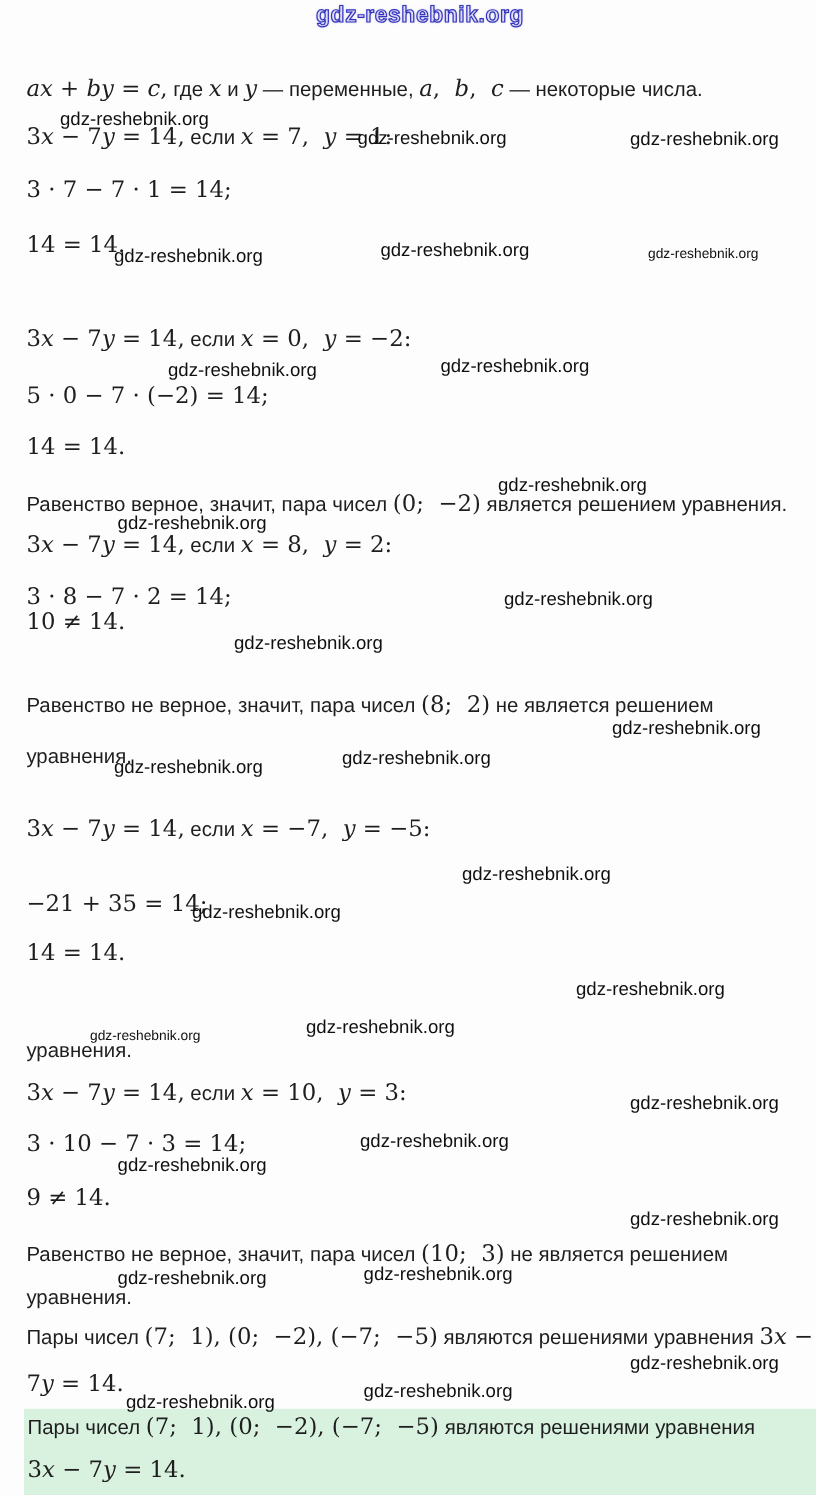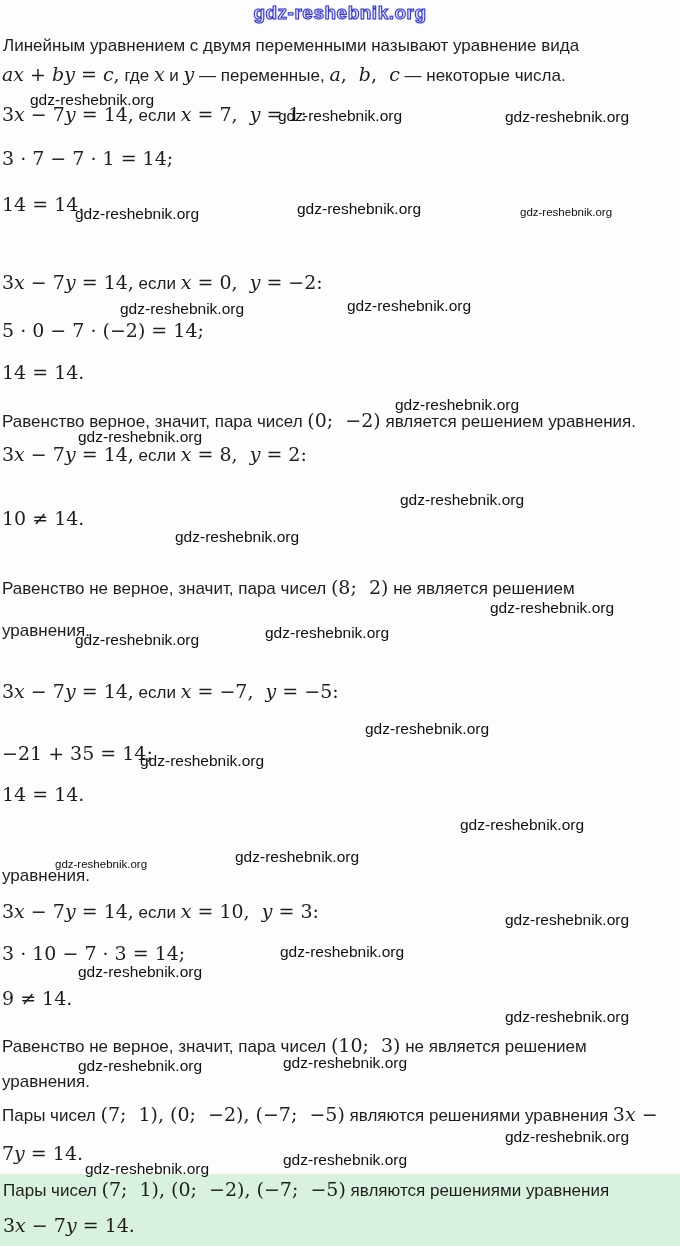--- a/index.html
+++ b/index.html
@@ -2,21 +2,21 @@
 <html style="--c-text: #1e1e1e; --c-wm: #101010; --c-hl: #d9f2e0; --c-hwm-stroke: #3434bd; --c-hwm-fill: #dcdcf5;"><head>
 <meta charset="utf-8">
 <style>
   html,body{margin:0;padding:0;}
   body{
     width:680px;height:1246px;position:relative;overflow:hidden;
     background:#fdfdfd;
     font-family:"Liberation Sans",sans-serif;
     color:var(--c-text,#1e1e1e);
   }
-  .page{position:absolute;inset:0;}
+  .page{position:absolute;inset:0;margin-left:20px;}
   .line{position:absolute;white-space:pre;line-height:1.15;z-index:2;}
   .line .t{font-family:"Liberation Sans",sans-serif;font-size:17px;}
   .line .m{font-family:"DejaVu Serif",serif;font-size:19px;}
   .line .m .v{font-style:italic;}
   .wm{
     position:absolute;z-index:3;white-space:pre;
     font-family:"Liberation Sans",sans-serif;font-size:15.5px;font-weight:500;
     color:var(--c-wm,#101010);
   }
   .wm.sm{font-size:11.5px;font-weight:400;}
@@ -34,30 +34,30 @@
 </style>
 </head>
 <body>
 
 <div class="page">
 
   <div class="hdr-wm">gdz-reshebnik.org</div>
 
   <div class="highlight"></div>
 
-  <div class="line" style="top:36px;left:3px"><span class="t"><span>Линейным уравнением с двумя переменными называют уравнение вида</span></span></div>
   <div class="line" style="top:64px;left:2px"><span class="m"><span class="v">ax</span><span> + </span><span class="v">by</span><span> = </span><span class="v">c</span><span>,</span></span><span class="t"><span> где </span></span><span class="m"><span class="v">x</span></span><span class="t"><span> и </span></span><span class="m"><span class="v">y</span></span><span class="t"><span> — переменные, </span></span><span class="m"><span class="v">a</span><span>,  </span><span class="v">b</span><span>,  </span><span class="v">c</span></span><span class="t"><span> — некоторые числа.</span></span></div>
   <div class="line" style="top:104px;left:2px"><span class="m"><span>3</span><span class="v">x</span><span> − 7</span><span class="v">y</span><span> = 14,</span></span><span class="t"><span> если </span></span><span class="m"><span class="v">x</span><span> = 7,  </span><span class="v">y</span><span> = 1:</span></span></div>
   <div class="line" style="top:148px;left:2px"><span class="m"><span>3 · 7 − 7 · 1 = 14;</span></span></div>
   <div class="line" style="top:194px;left:2px"><span class="m"><span>14 = 14.</span></span></div>
   <div class="line" style="top:272px;left:2px"><span class="m"><span>3</span><span class="v">x</span><span> − 7</span><span class="v">y</span><span> = 14,</span></span><span class="t"><span> если </span></span><span class="m"><span class="v">x</span><span> = 0,  </span><span class="v">y</span><span> = −2:</span></span></div>
   <div class="line" style="top:320px;left:2px"><span class="m"><span>5 · 0 − 7 · (−2) = 14;</span></span></div>
   <div class="line" style="top:362px;left:2px"><span class="m"><span>14 = 14.</span></span></div>
   <div class="line" style="top:410px;left:2px"><span class="t"><span>Равенство верное, значит, пара чисел </span></span><span class="m"><span>(0;  −2)</span></span><span class="t"><span> является решением уравнения.</span></span></div>
   <div class="line" style="top:444px;left:2px"><span class="m"><span>3</span><span class="v">x</span><span> − 7</span><span class="v">y</span><span> = 14,</span></span><span class="t"><span> если </span></span><span class="m"><span class="v">x</span><span> = 8,  </span><span class="v">y</span><span> = 2:</span></span></div>
+  <div class="line" style="top:487px;left:2px"><span class="m"><span>3 · 8 − 7 · 2 = 14;</span></span></div>
   <div class="line" style="top:508px;left:2px"><span class="m"><span>10 ≠ 14.</span></span></div>
   <div class="line" style="top:577px;left:2px"><span class="t"><span>Равенство не верное, значит, пара чисел </span></span><span class="m"><span>(8;  2)</span></span><span class="t"><span> не является решением</span></span></div>
   <div class="line" style="top:621px;left:2px"><span class="t"><span>уравнения.</span></span></div>
   <div class="line" style="top:681px;left:2px"><span class="m"><span>3</span><span class="v">x</span><span> − 7</span><span class="v">y</span><span> = 14,</span></span><span class="t"><span> если </span></span><span class="m"><span class="v">x</span><span> = −7,  </span><span class="v">y</span><span> = −5:</span></span></div>
   <div class="line" style="top:743px;left:2px"><span class="m"><span>−21 + 35 = 14;</span></span></div>
   <div class="line" style="top:784px;left:2px"><span class="m"><span>14 = 14.</span></span></div>
   <div class="line" style="top:866px;left:2px"><span class="t"><span>уравнения.</span></span></div>
   <div class="line" style="top:901px;left:2px"><span class="m"><span>3</span><span class="v">x</span><span> − 7</span><span class="v">y</span><span> = 14,</span></span><span class="t"><span> если </span></span><span class="m"><span class="v">x</span><span> = 10,  </span><span class="v">y</span><span> = 3:</span></span></div>
   <div class="line" style="top:943px;left:2px"><span class="m"><span>3 · 10 − 7 · 3 = 14;</span></span></div>
   <div class="line" style="top:988px;left:2px"><span class="m"><span>9 ≠ 14.</span></span></div>

